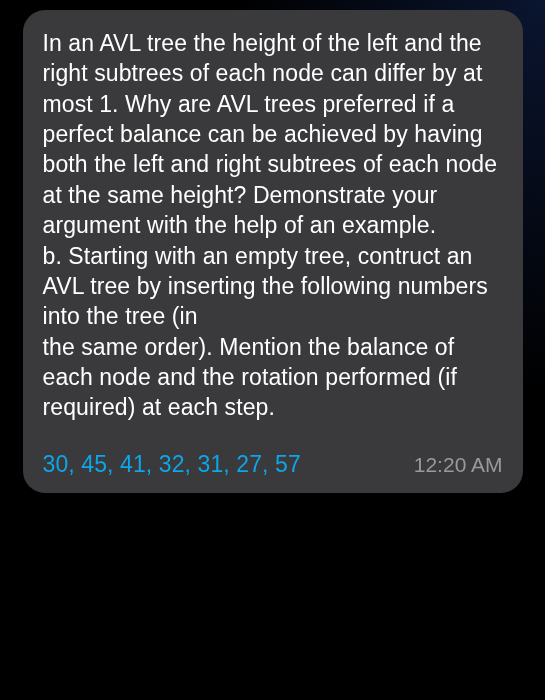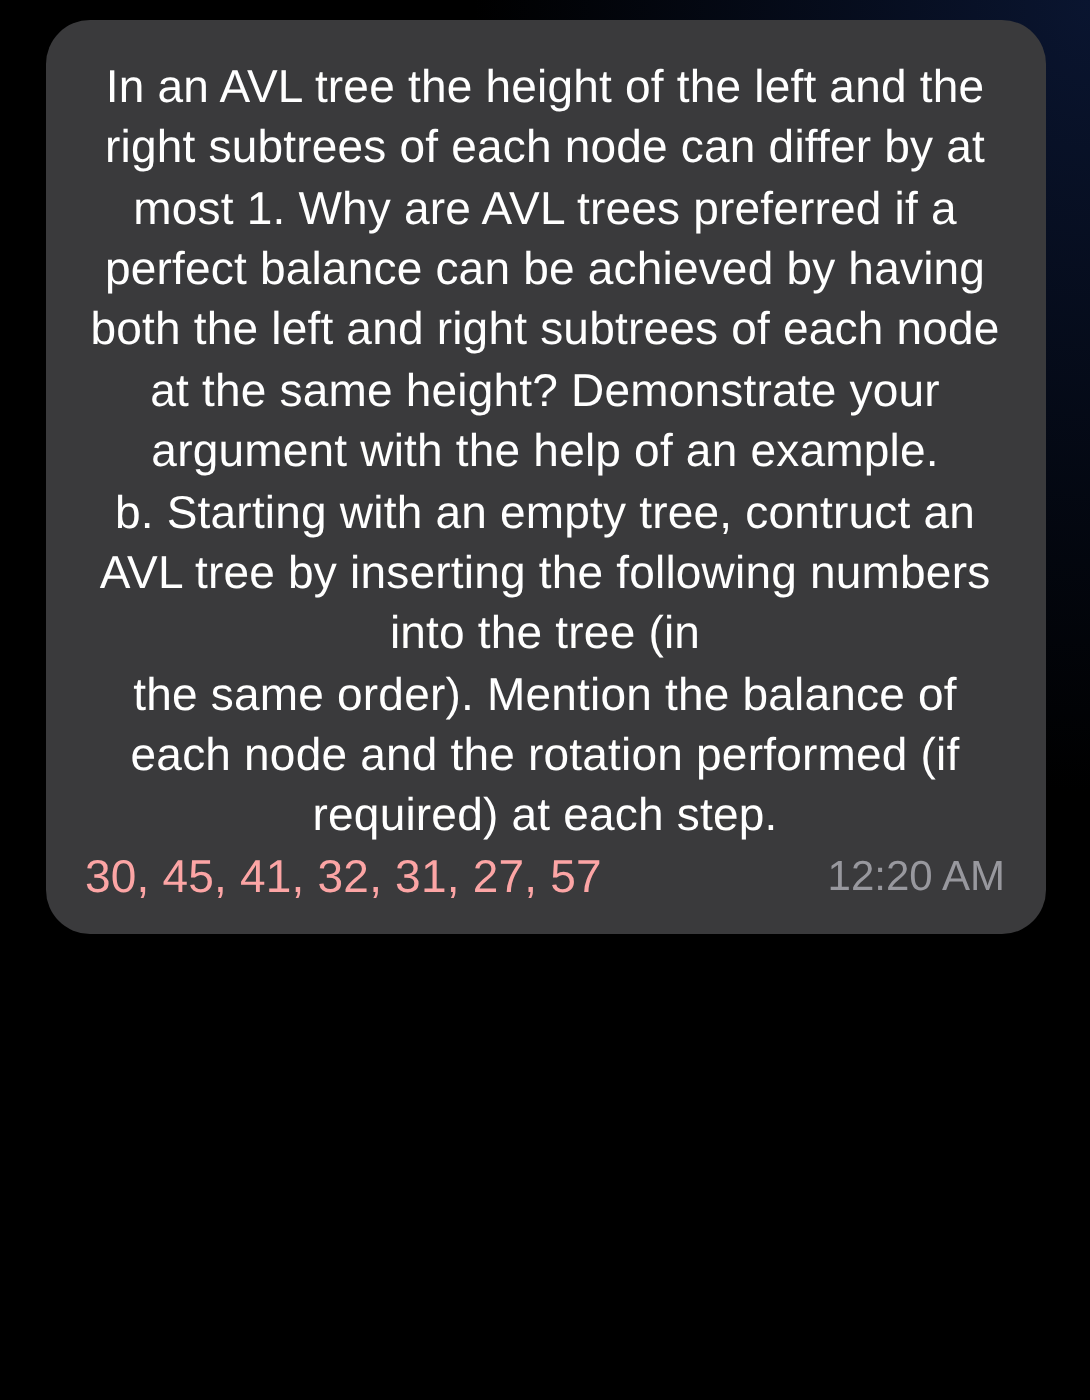--- a/index.html
+++ b/index.html
@@ -18,21 +18,20 @@
       font-family: -apple-system, BlinkMacSystemFont, "Segoe UI", Helvetica, Arial, sans-serif;
       overflow: hidden;
       padding-top: 10px;
     }
     .message-bubble {
       background: #3a3a3c;
       border-radius: 22px;
       padding: 18px 20px 14px 20px;
       width: 500px;
       position: relative;
-      text-align: center;
     }
     .message-text {
       color: #ffffff;
       font-size: 23px;
       line-height: 1.32;
       font-weight: 400;
       white-space: pre-wrap;
       letter-spacing: 0.1px;
     }
     .timestamp {
@@ -43,25 +42,26 @@
       align-self: flex-end;
       position: relative;
       bottom: 2px;
     }
     .last-line-row {
       display: flex;
       justify-content: space-between;
       align-items: flex-end;
     }
     .last-line-text {
-      color: #fca5a5;
+      color: #0ea5e9;
       font-size: 23px;
       line-height: 1.32;
       font-weight: 400;
       letter-spacing: 0.1px;
+      margin-top: 26px;
     }
   </style>
 </head>
 <body>
 
 <div class="message-bubble">
   <div class="message-text">In an AVL tree the height of the left and the right subtrees of each node can differ by at most 1. Why are AVL trees preferred if a perfect balance can be achieved by having both the left and right subtrees of each node at the same height? Demonstrate your argument with the help of an example.
 b. Starting with an empty tree, contruct an AVL tree by inserting the following numbers into the tree (in
 the same order). Mention the balance of each node and the rotation performed (if required) at each step.</div>
   <div class="last-line-row">

